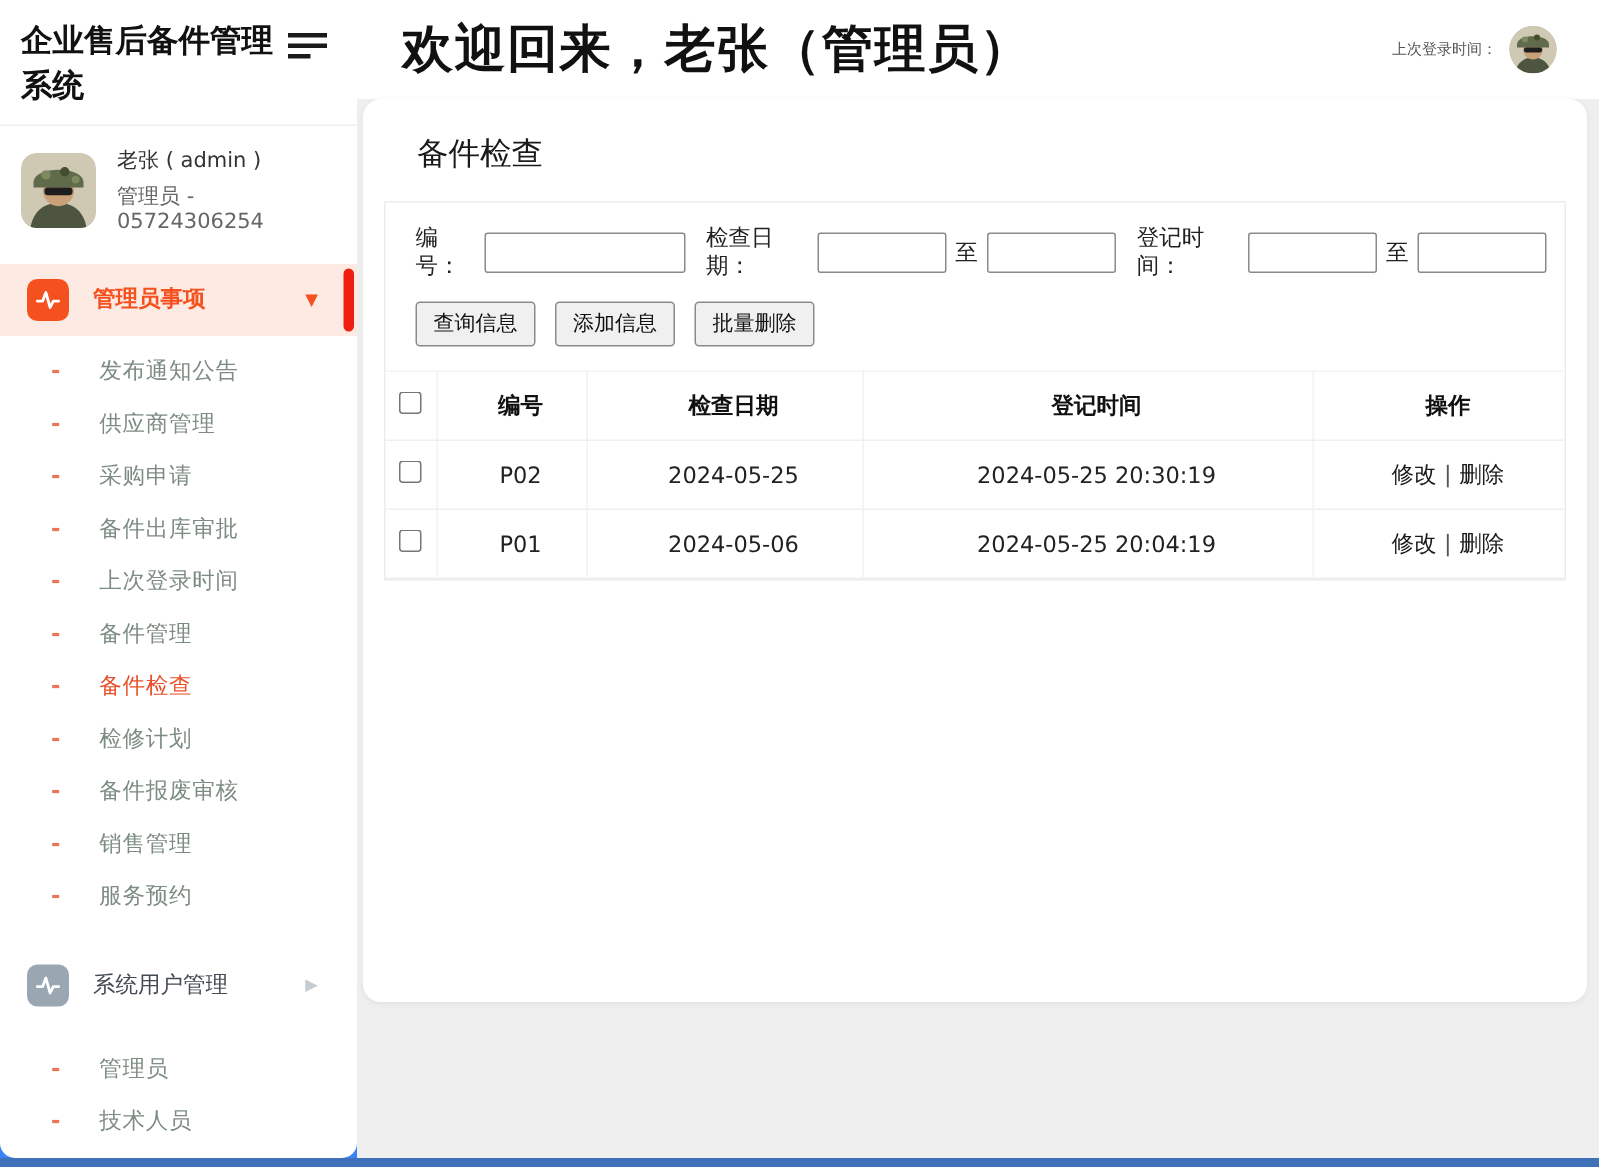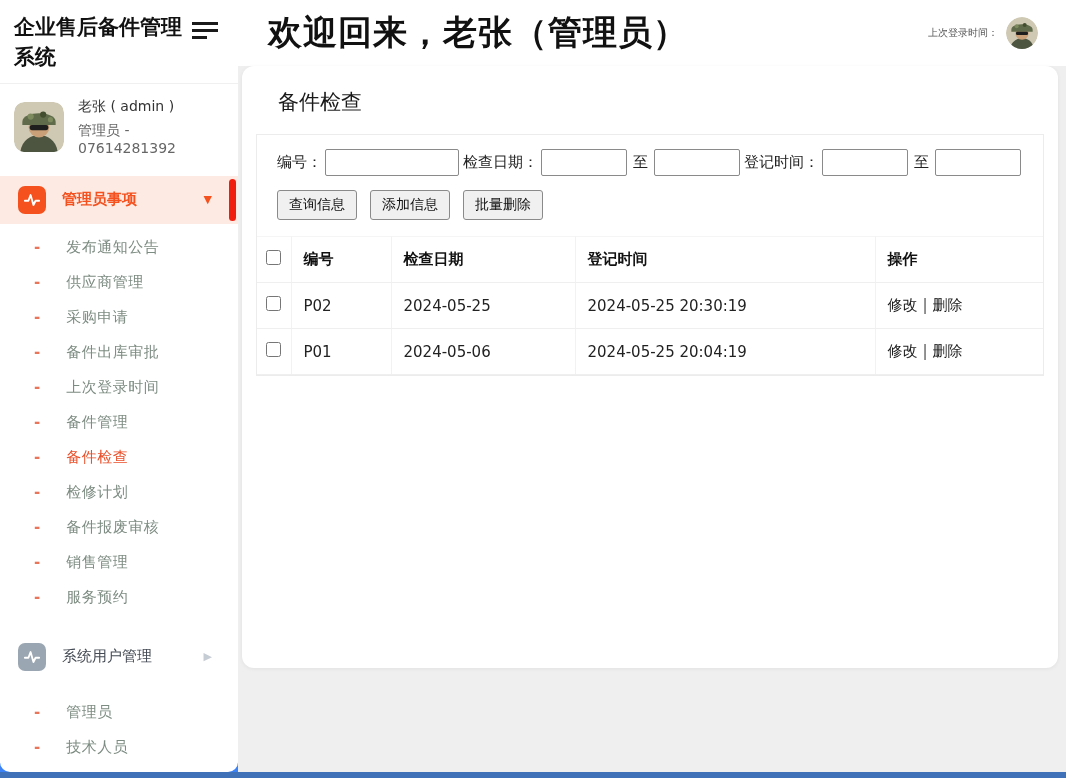--- a/index.html
+++ b/index.html
@@ -54,28 +54,28 @@
   .content-area { position:absolute; left:238px; top:66px; width:828px; height:706px; background:#efefef; padding:0 8px 0 4px; }
   .card { width:816px; height:602px; background:#ffffff; border-radius:12px; box-shadow:0 1px 4px rgba(0,0,0,0.06); padding:20px 14px 0 14px; }
   .card-title { font-size:21px; font-weight:normal; color:#1a1a1a; margin:2px 0 18px 22px; }
 
   .panel { border:1px solid #ececec; background:#fff; }
   .search-row { display:flex; align-items:center; padding:14px 12px 0 20px; flex-wrap:nowrap; }
   .search-row label { font-size:15px; color:#222; }
   .search-row .inp { height:27px; border:1px solid #8a8a8a; border-radius:2px; margin-left:3px; font-size:14px; padding:0 4px; background:#fff; }
   .inp.w-lg { width:134px; }
   .inp.w-sm { width:86px; }
-  .gap-md { margin-left:4px; }
+  .gap-md { margin-left:14px; }
   .gap-sm { margin-left:6px; margin-right:3px; }
 
   .btn-row { display:flex; gap:13px; padding:14px 12px 0 20px;align-items:center; }
   .btn { font-size:14px; color:#111; background:#f0f0f0; border:1px solid #8a8a8a; border-radius:3px; padding:5px 11px; cursor:pointer; font-family:inherit; }
 
   table.data { width:100%; border-collapse:collapse; margin-top:16px; border-top:1px solid #f5f5f5; }
-  table.data th, table.data td { border-bottom:1px solid #efefef; font-size:15px; text-align:left; height:46px; vertical-align:middle; }
+  table.data th, table.data td { border-bottom:1px solid #efefef; font-size:15px; text-align:center; height:46px; vertical-align:middle; }
   table.data th { font-weight:bold; color:#111; }
   table.data td { color:#222; }
   table.data th + th, table.data td + td { border-left:1px solid #f2f2f2; }
   .col-check { width:34px; text-align:center !important; }
   .col-id { width:100px; }
   .col-date { width:184px; }
   .col-time { width:300px; }
   th.pad, td.pad { padding-left:12px; }
   .row-check, .head-check { width:15px; height:15px; cursor:pointer; }
   .action-link { color:#1a1a1a; text-decoration:none; cursor:pointer;font-family:Liberation Mono, monospace; }
@@ -111,21 +111,21 @@
           <circle cx="24" cy="24" r="10" fill="#c9a077"></circle>
           <path d="M8 19 C8 8 40 8 40 19 L40 22 L8 22 Z" fill="#5f6b4a"></path>
           <circle cx="16" cy="14" r="3" fill="#7c8a5e"></circle>
           <circle cx="28" cy="12" r="3" fill="#434d2f"></circle>
           <circle cx="35" cy="17" r="2.5" fill="#7c8a5e"></circle>
           <rect x="15" y="22" width="18" height="5" rx="2" fill="#1e1e1e"></rect>
         </svg>
       </div>
       <div>
         <div class="profile-name">老张 ( admin )</div>
-        <div class="profile-role">管理员 - 07614281392</div>
+        <div class="profile-role">管理员 - 05724306254</div>
       </div>
     </div>
 
     <nav class="nav">
 
       <div class="nav-section active">
         <span class="section-icon orange">
           <svg width="20" height="20" viewBox="0 0 28 28">
               <polyline points="4,15 9,15 12,7 16,21 19,15 24,15" fill="none" stroke="#ffffff" stroke-width="2.6" stroke-linecap="round" stroke-linejoin="round"></polyline>
             </svg>

